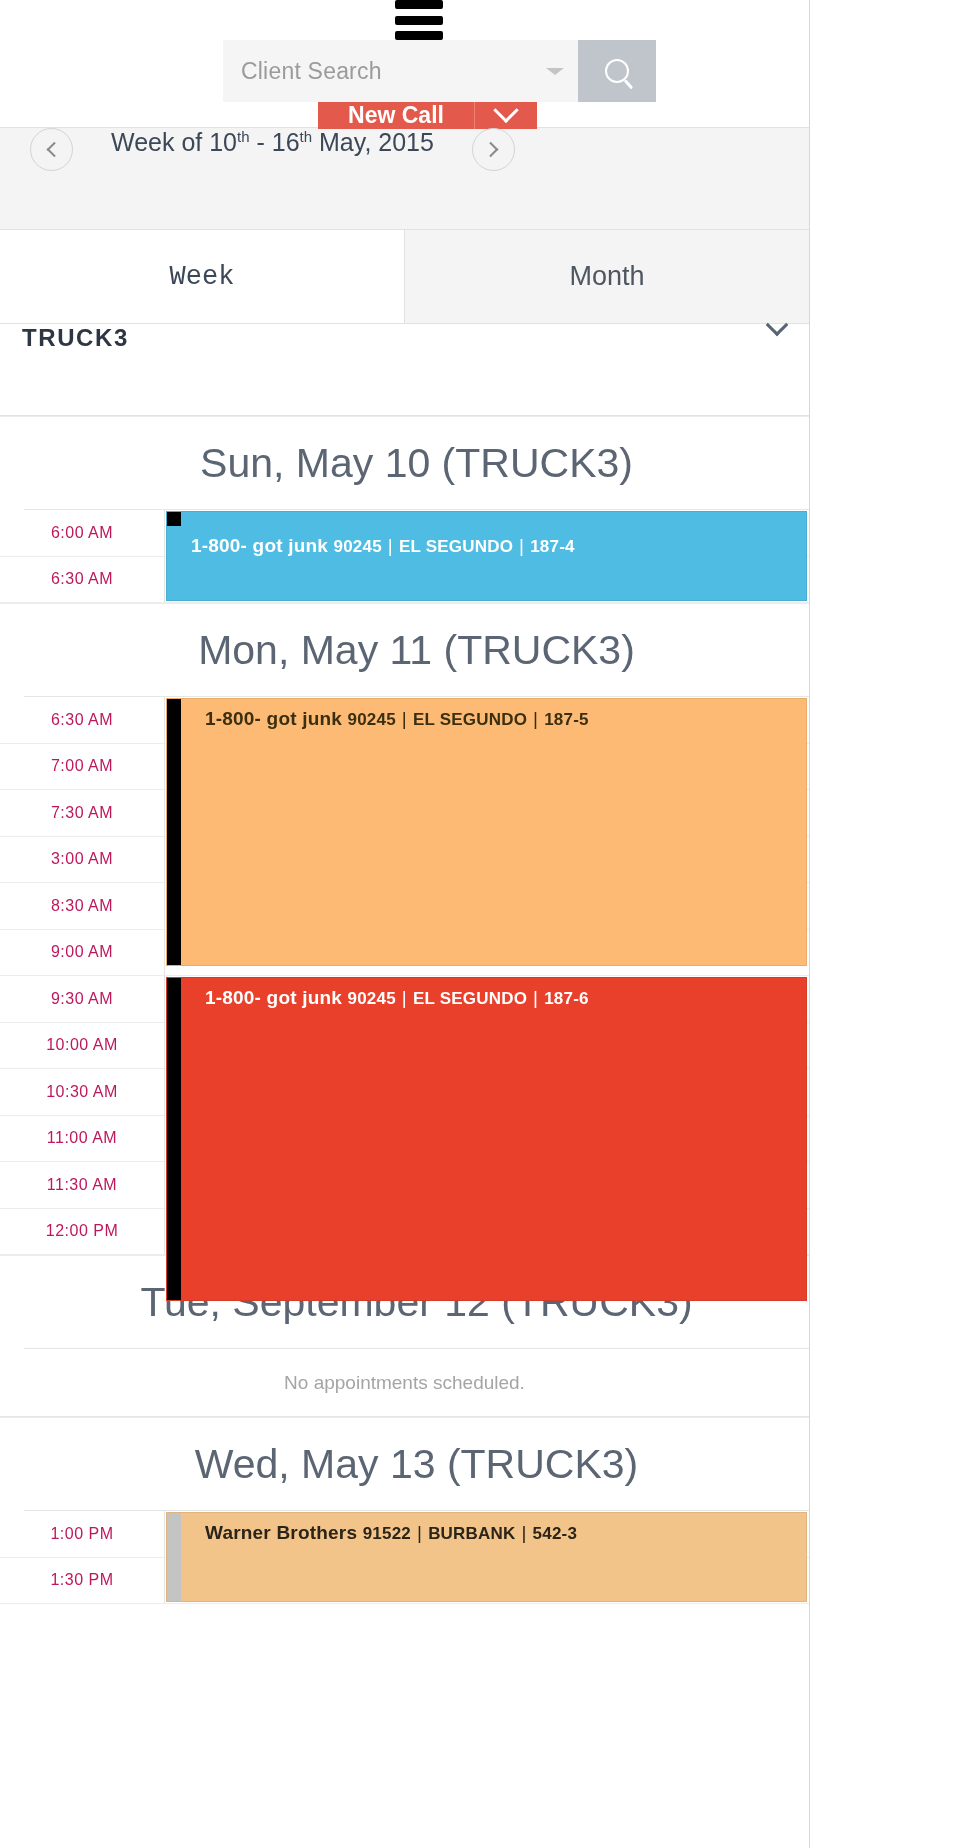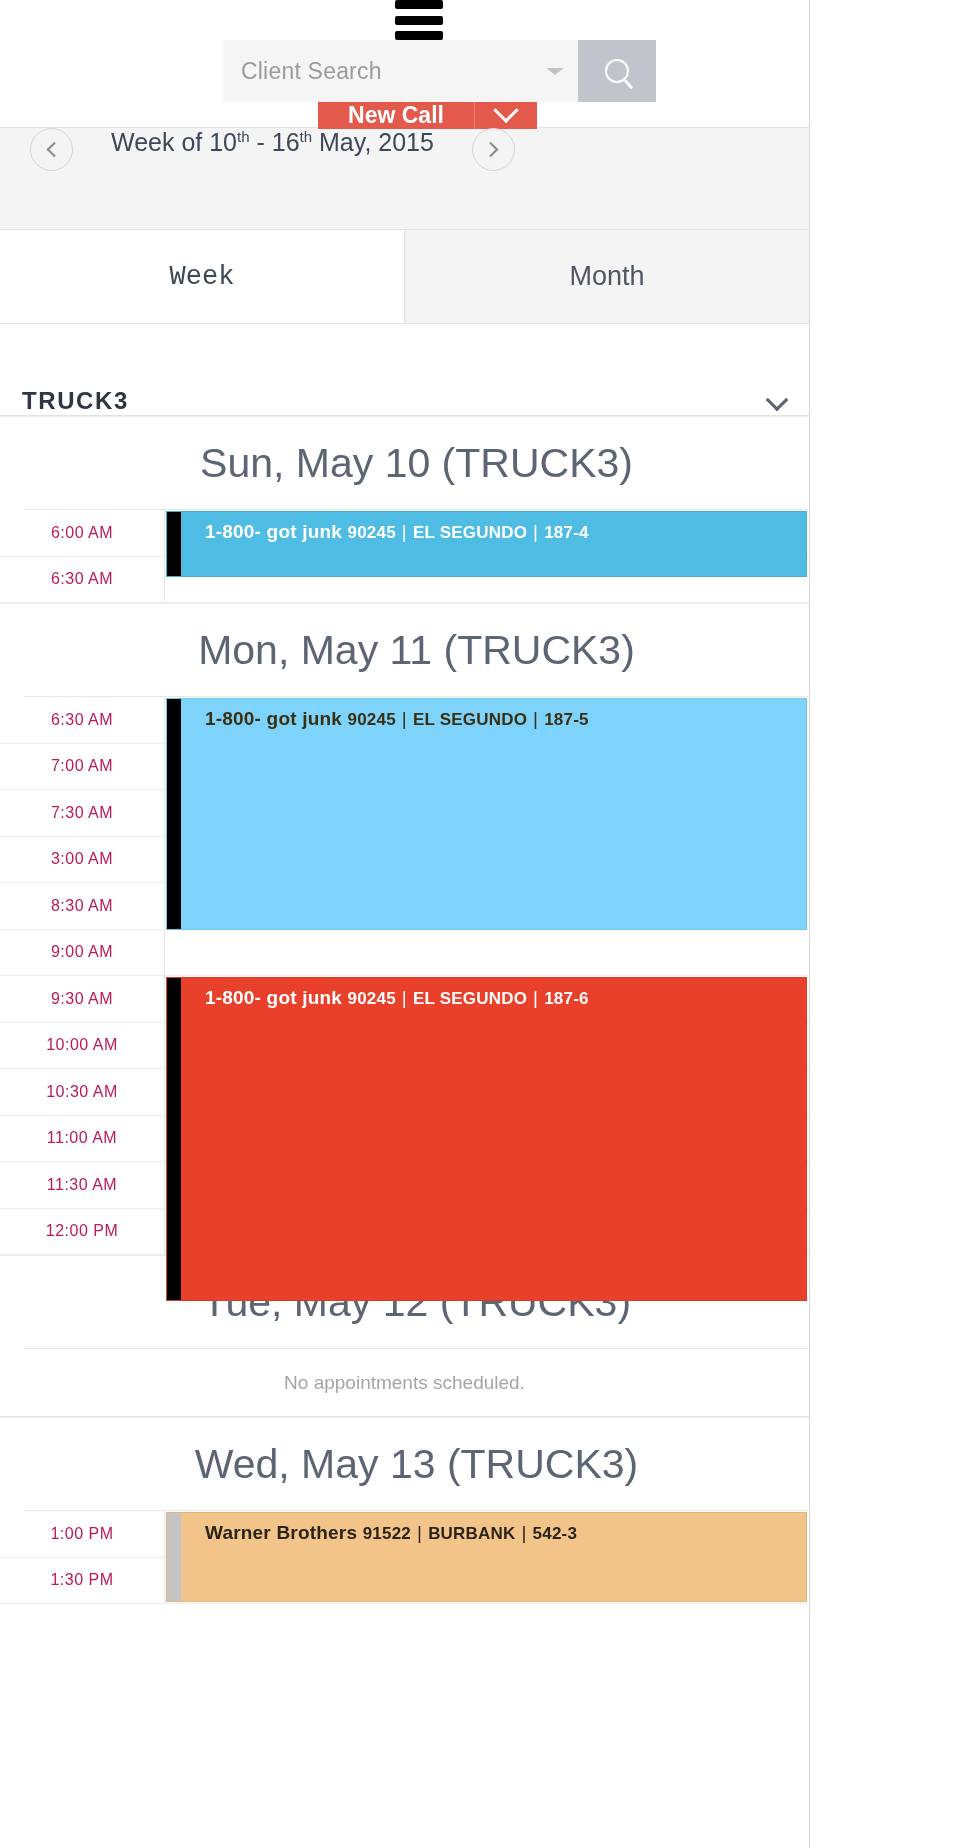--- a/index.html
+++ b/index.html
@@ -164,21 +164,21 @@
   }
   .tab:last-child { border-right: none; }
   .tab.active { background: #ffffff; color: #3c4858; font-family: Liberation Mono, monospace; }
 
   
   .truckbar {
     height: 92px;
     background: #ffffff;
     border-bottom: 1px solid #e2e2e2;
     display: flex;
-    align-items: flex-end;
+    align-items: flex-start;
     padding: 0 24px 0 22px;
     cursor: pointer;
   }
   .truckname {
     flex: 1;
     font-size: 24px;
     font-weight: bold;
     letter-spacing: 1.6px;
     color: #2d3642;
   }
@@ -319,21 +319,21 @@
         <div class="dayhead">Sun, May 10 (TRUCK3)</div>
         <div class="grid">
           <div class="slotrow">
             <div class="slotlabel">6:00 AM</div>
             <div class="slotbody"></div>
           </div>
           <div class="slotrow">
             <div class="slotlabel">6:30 AM</div>
             <div class="slotbody"></div>
           </div>
-          <div class="appt" style="top: 1px; height: 66px; background: rgb(79, 188, 228);">
+          <div class="appt" style="top: 1px; height: 90px; background: rgb(79, 188, 228); flex-direction: column;">
             <div class="bar" style="background: rgb(0, 0, 0);"></div>
             <div class="txt" style="color: rgb(255, 255, 255);"><span>1-800- got junk</span> <span class="sm">90245</span><span class="sep">|</span><span class="sm">EL SEGUNDO</span><span class="sep">|</span><span class="sm">187-4</span></div>
           </div>
         </div>
       </div>
       <div class="day-block">
         <div class="dayhead">Mon, May 11 (TRUCK3)</div>
         <div class="grid">
           <div class="slotrow">
             <div class="slotlabel">6:30 AM</div>
@@ -376,32 +376,32 @@
             <div class="slotbody"></div>
           </div>
           <div class="slotrow">
             <div class="slotlabel">11:30 AM</div>
             <div class="slotbody"></div>
           </div>
           <div class="slotrow">
             <div class="slotlabel">12:00 PM</div>
             <div class="slotbody"></div>
           </div>
-          <div class="appt" style="top: 1px; height: 232px; background: #7dd3fc;">
+          <div class="appt" style="top: 1px; height: 268px; background: #fdba74;">
             <div class="bar" style="background: rgb(0, 0, 0);"></div>
             <div class="txt" style="color: rgb(58, 47, 16);"><span>1-800- got junk</span> <span class="sm">90245</span><span class="sep">|</span><span class="sm">EL SEGUNDO</span><span class="sep">|</span><span class="sm">187-5</span></div>
           </div>
           <div class="appt" style="top: 280px; height: 324px; background: rgb(232, 64, 42);">
             <div class="bar" style="background: rgb(0, 0, 0);"></div>
             <div class="txt" style="color: rgb(255, 255, 255);"><span>1-800- got junk</span> <span class="sm">90245</span><span class="sep">|</span><span class="sm">EL SEGUNDO</span><span class="sep">|</span><span class="sm">187-6</span></div>
           </div>
         </div>
       </div>
       <div class="day-block">
-        <div class="dayhead">Tue, May 12 (TRUCK3)</div>
+        <div class="dayhead">Tue, September 12 (TRUCK3)</div>
         <div class="noappt">No appointments scheduled.</div>
       </div>
       <div class="day-block">
         <div class="dayhead">Wed, May 13 (TRUCK3)</div>
         <div class="grid">
           <div class="slotrow">
             <div class="slotlabel">1:00 PM</div>
             <div class="slotbody"></div>
           </div>
           <div class="slotrow">

